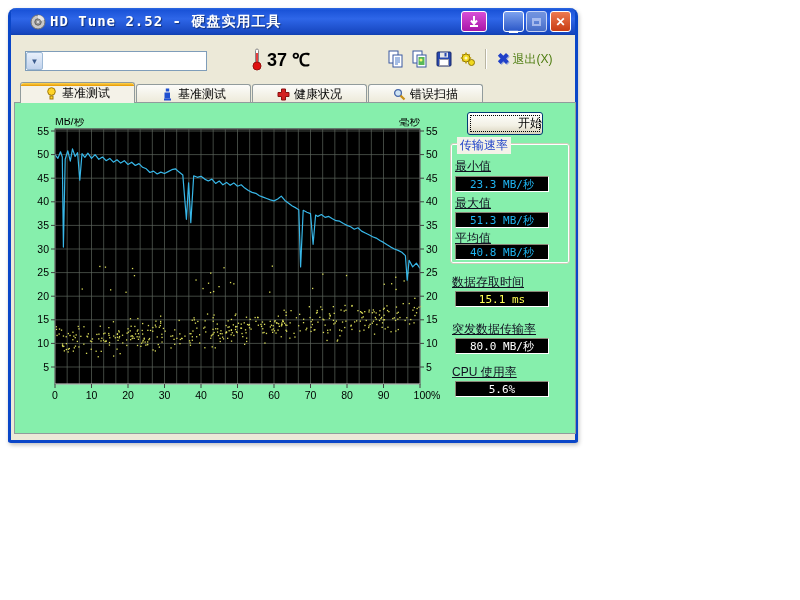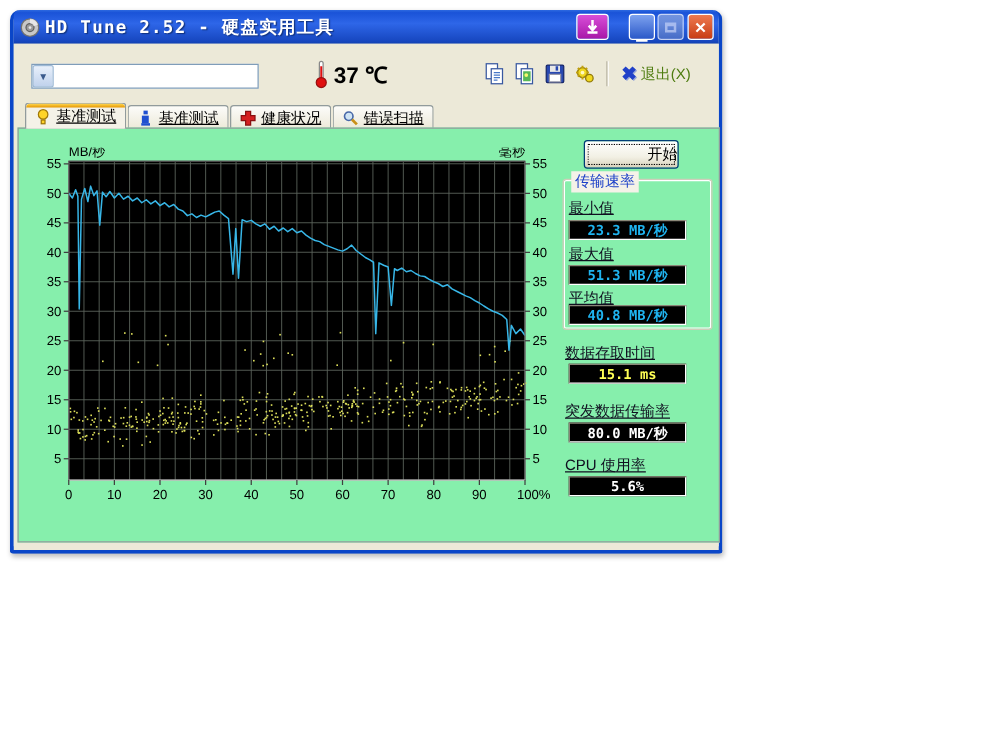--- a/index.html
+++ b/index.html
@@ -5,21 +5,21 @@
   * { margin:0; padding:0; box-sizing:border-box; }
   html,body { width:800px; height:600px; background:#ffffff; overflow:hidden;
               font-family:"Liberation Sans", sans-serif; }
 
   .window { position:absolute; left:8px; top:8px; width:570px; height:435px;
             border:3px solid #0A46C8; border-top:none; border-radius:8px 8px 3px 3px;
             background:#ECE9D8; box-shadow:1px 2px 4px rgba(0,0,0,.25); }
 
   .titlebar { position:relative; height:27px; border-radius:5px 5px 0 0;
               background:linear-gradient(180deg,#2d69e0 0%,#1a53d8 8%,#2e66e8 40%,#1747c0 92%,#1040b0 100%);
-              display:flex; align-items:center; padding-left:5px; }
+              display:flex; align-items:center; padding-left:19px; }
   .title-text { color:#fff; font-family:"DejaVu Sans Mono", monospace; font-weight:bold;
                 font-size:14px; letter-spacing:1px; margin-left:4px;
                 text-shadow:1px 1px 1px #10307a; white-space:nowrap; }
   .tb-btn { position:absolute; top:3px; width:21px; height:21px; border-radius:3px;
             border:1px solid #fff; display:flex; align-items:center; justify-content:center;
             color:#fff; font-weight:bold; cursor:pointer; }
   .btn-download { right:88px; width:26px;
             background:linear-gradient(180deg,#d84fd8,#a816a8); }
   .btn-min   { right:51px; background:linear-gradient(180deg,#7da2ef,#2b58c8); font-size:11px; }
   .btn-max   { right:28px; background:linear-gradient(180deg,#8fa8e0,#5578c8); opacity:.75; }
@@ -44,23 +44,23 @@
            cursor:pointer; margin-right:2px; }
   .tsep { width:2px; height:20px; border-left:1px solid #b9b5a2; border-right:1px solid #fff;
           margin:0 6px 0 4px; }
   .exit-btn { display:flex; align-items:center; cursor:pointer; padding:2px 4px; }
   .exit-x { color:#2040c8; font-weight:bold; font-size:15px; margin-right:3px;
             text-shadow:1px 1px 0 #9aa8d8; }
   .exit-label { font-size:12px; color:#4d7c0f; }
 
   
   .tabs { position:absolute; left:9px; top:47px; display:flex; align-items:flex-end; height:21px; }
-  .tab { height:19px; display:flex; align-items:center; padding:0 7px; margin-right:1px;
+  .tab { height:19px; display:flex; align-items:center; padding:0 24px; margin-right:1px;
          border:1px solid #919B9C; border-bottom:none; border-radius:3px 3px 0 0;
-         background:linear-gradient(180deg,#fcfcfa,#ece9d8); cursor:pointer; position:relative;text-decoration:underline; }
+         background:linear-gradient(180deg,#fcfcfa,#ece9d8); cursor:pointer; position:relative; }
   .tab.active { height:21px; background:#F4F2E8; z-index:3; }
   .tab.active::before { content:""; position:absolute; left:0; top:0; right:0; height:3px;
          border-radius:3px 3px 0 0; background:linear-gradient(180deg,#ffd651,#e59700); }
   .tab-label { font-size:12px; color:#000; margin-left:4px; white-space:nowrap; }
   .tab-ico { width:13px; height:13px; display:inline-flex; align-items:center; justify-content:center; }
 
   .panel { position:absolute; left:3px; top:67px; width:562px; height:332px;
            border:1px solid #919B9C; background:#86efac; z-index:2; }
 
   #chart-svg { position:absolute; left:21px; top:15px;
@@ -77,21 +77,21 @@
   .groupbox { position:absolute; left:435px; top:40px; width:120px; height:121px;
               border:1px solid #d0cdba; border-radius:3px; box-shadow:inset 0 0 0 1px #fff; }
   .group-title { position:absolute; left:6px; top:-7px; background:#F4F2E8; padding:0 3px;
                  font-size:12px; color:#1d41c8; white-space:nowrap; }
 
   .stat-label { position:absolute; font-size:12px; color:#101020; white-space:nowrap;text-decoration:underline; }
   .stat-box { position:absolute; width:94px; height:16px; background:#000;
               border-top:1px solid #8a8778; border-left:1px solid #8a8778;
               border-bottom:1px solid #fff; border-right:1px solid #fff;
               display:flex; align-items:center; justify-content:center;
-              font-family:"DejaVu Sans Mono", monospace; font-weight:bold; font-size:11px; }
+              font-family:"DejaVu Sans Mono", monospace; font-weight:normal; font-size:11px; }
 </style>
 </head>
 <body>
 
 <div class="window">
 
   <div class="titlebar">
     <svg width="16" height="16" viewBox="0 0 16 16">
       <circle cx="8" cy="8" r="7" fill="#c8c8c8" stroke="#707070"></circle>
       <circle cx="8" cy="8" r="3.2" fill="#9a9a9a" stroke="#606060"></circle>

